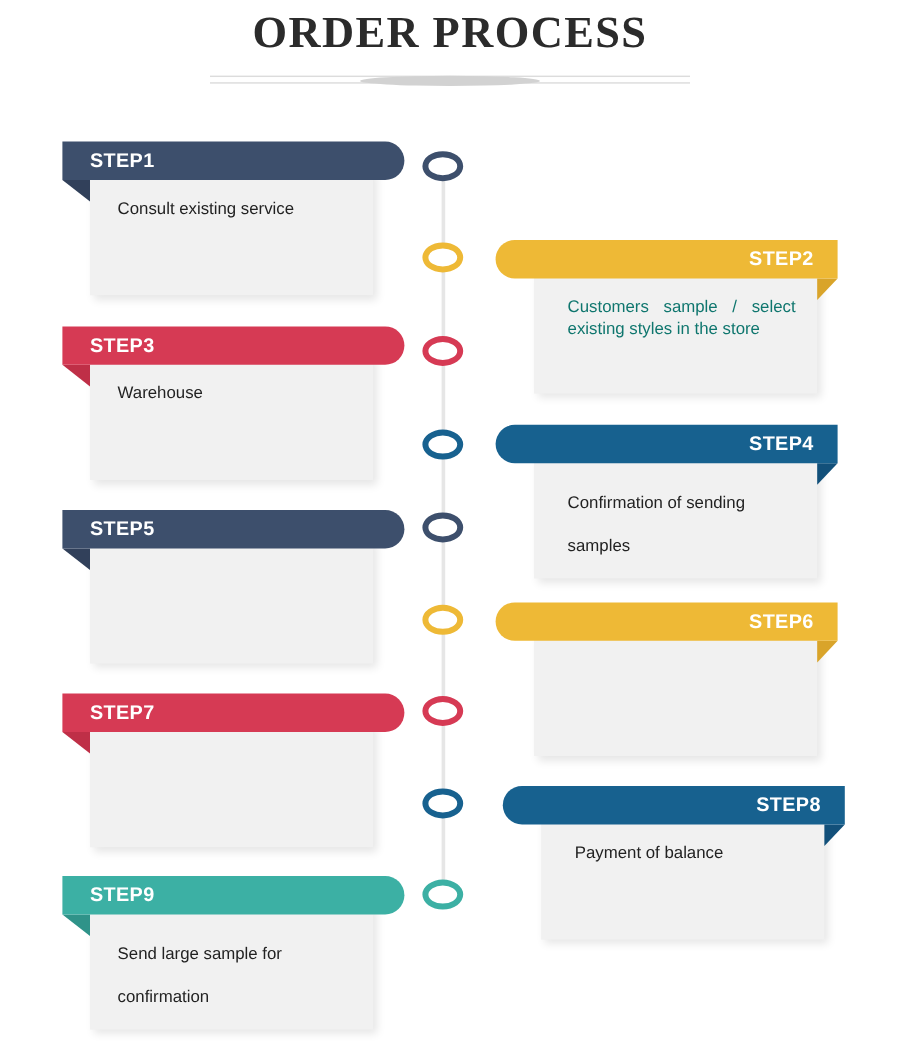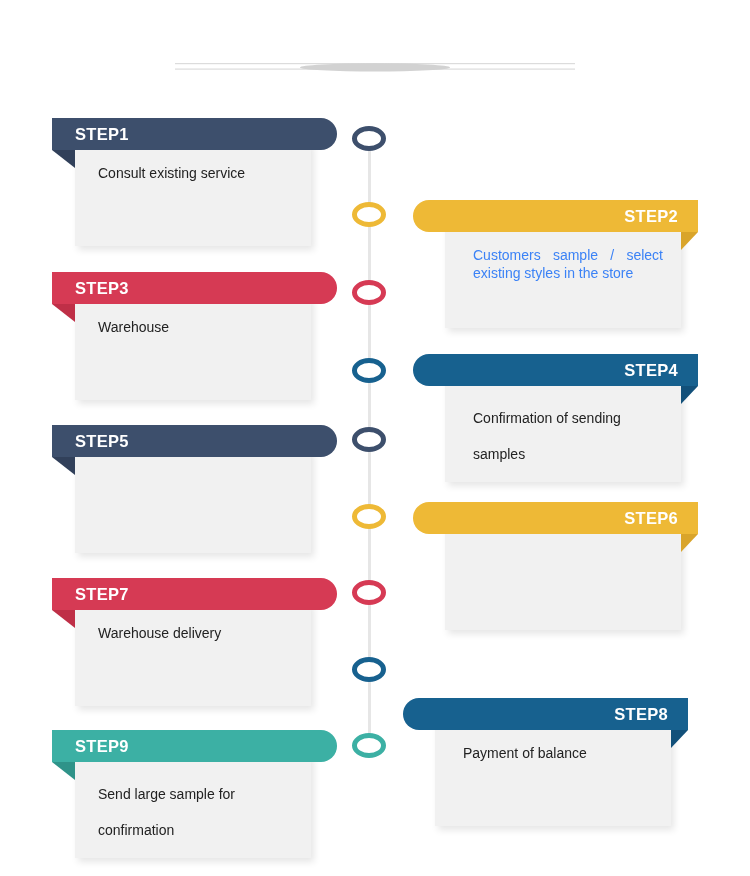--- a/index.html
+++ b/index.html
@@ -146,20 +146,21 @@
   }
   .step.right .step-text  { right: 35px; top: 46px; width: 190px; }
 
   .step-text.justify { text-align: justify; text-align-last: left; }
   .step-text.loose   { line-height: 36px; }
 </style>
 </head>
 <body style="background: rgb(255, 255, 255);">
 
 <div id="header">
+  <div id="page-title" style="color: rgb(43, 43, 43);">ORDER PROCESS</div>
 
   <div id="title-divider">
     <svg width="400" height="22" viewBox="0 0 400 22" xmlns="http://www.w3.org/2000/svg">
       <rect x="0" y="8" width="400" height="1.2" fill="#dcdcdc"></rect>
       <rect x="0" y="13.5" width="400" height="1.2" fill="#dcdcdc"></rect>
       <path d="M125 8.6 C 200 8.6, 200 16.5, 275 16.5 C 200 16.5, 200 8.6, 125 8.6 Z" fill="#d2d2d2"></path>
       <path d="M125 8.6 L 275 8.6 C 200 8.6, 200 16.5, 125 16.5 Z" fill="#d2d2d2" opacity="0"></path>
       <ellipse cx="200" cy="12.4" rx="75" ry="4.2" fill="#d2d2d2"></ellipse>
     </svg>
   </div>
@@ -184,21 +185,21 @@
       <div class="step-fold" style="border-top-color: rgb(49, 64, 90);"></div>
       <div class="step-banner" style="background: rgb(61, 79, 108);"></div>
       <div class="step-label">STEP1</div>
       <div class="step-text" style="color: rgb(34, 34, 34);">Consult existing service</div>
     </div>
     <div class="step right" style="top: 200px; left: 398px;">
       <div class="step-card" style="background: rgb(241, 241, 241);"></div>
       <div class="step-fold" style="border-top-color: rgb(217, 164, 42);"></div>
       <div class="step-banner" style="background: rgb(238, 185, 54);"></div>
       <div class="step-label">STEP2</div>
-      <div class="step-text justify" style="color: #3b82f6;">Customers sample / select existing styles in the store</div>
+      <div class="step-text justify" style="color: #0f766e;">Customers sample / select existing styles in the store</div>
     </div>
     <div class="step left" style="top: 272px; left: 52px;">
       <div class="step-card" style="background: rgb(241, 241, 241);"></div>
       <div class="step-fold" style="border-top-color: rgb(191, 47, 71);"></div>
       <div class="step-banner" style="background: rgb(214, 58, 84);"></div>
       <div class="step-label">STEP3</div>
       <div class="step-text" style="color: rgb(34, 34, 34);">Warehouse</div>
     </div>
     <div class="step right" style="top: 354px; left: 398px;">
       <div class="step-card" style="background: rgb(241, 241, 241);"></div>
@@ -217,23 +218,22 @@
       <div class="step-card" style="background: rgb(241, 241, 241);"></div>
       <div class="step-fold" style="border-top-color: rgb(217, 164, 42);"></div>
       <div class="step-banner" style="background: rgb(238, 185, 54);"></div>
       <div class="step-label">STEP6</div>
     </div>
     <div class="step left" style="top: 578px; left: 52px;">
       <div class="step-card" style="background: rgb(241, 241, 241);"></div>
       <div class="step-fold" style="border-top-color: rgb(191, 47, 71);"></div>
       <div class="step-banner" style="background: rgb(214, 58, 84);"></div>
       <div class="step-label">STEP7</div>
-      <div class="step-text" style="color: rgb(34, 34, 34);">Warehouse delivery</div>
-    </div>
-    <div class="step right" style="top: 655px; left: 388px; margin-top: 43px;">
+    </div>
+    <div class="step right" style="top: 655px; left: 404px;">
       <div class="step-card" style="background: rgb(241, 241, 241);"></div>
       <div class="step-fold" style="border-top-color: rgb(18, 80, 122);"></div>
       <div class="step-banner" style="background: rgb(23, 97, 143);"></div>
       <div class="step-label">STEP8</div>
       <div class="step-text" style="color: rgb(34, 34, 34);">Payment of balance</div>
     </div>
     <div class="step left" style="top: 730px; left: 52px;">
       <div class="step-card" style="background: rgb(241, 241, 241);"></div>
       <div class="step-fold" style="border-top-color: rgb(47, 147, 137);"></div>
       <div class="step-banner" style="background: rgb(60, 176, 164);"></div>

